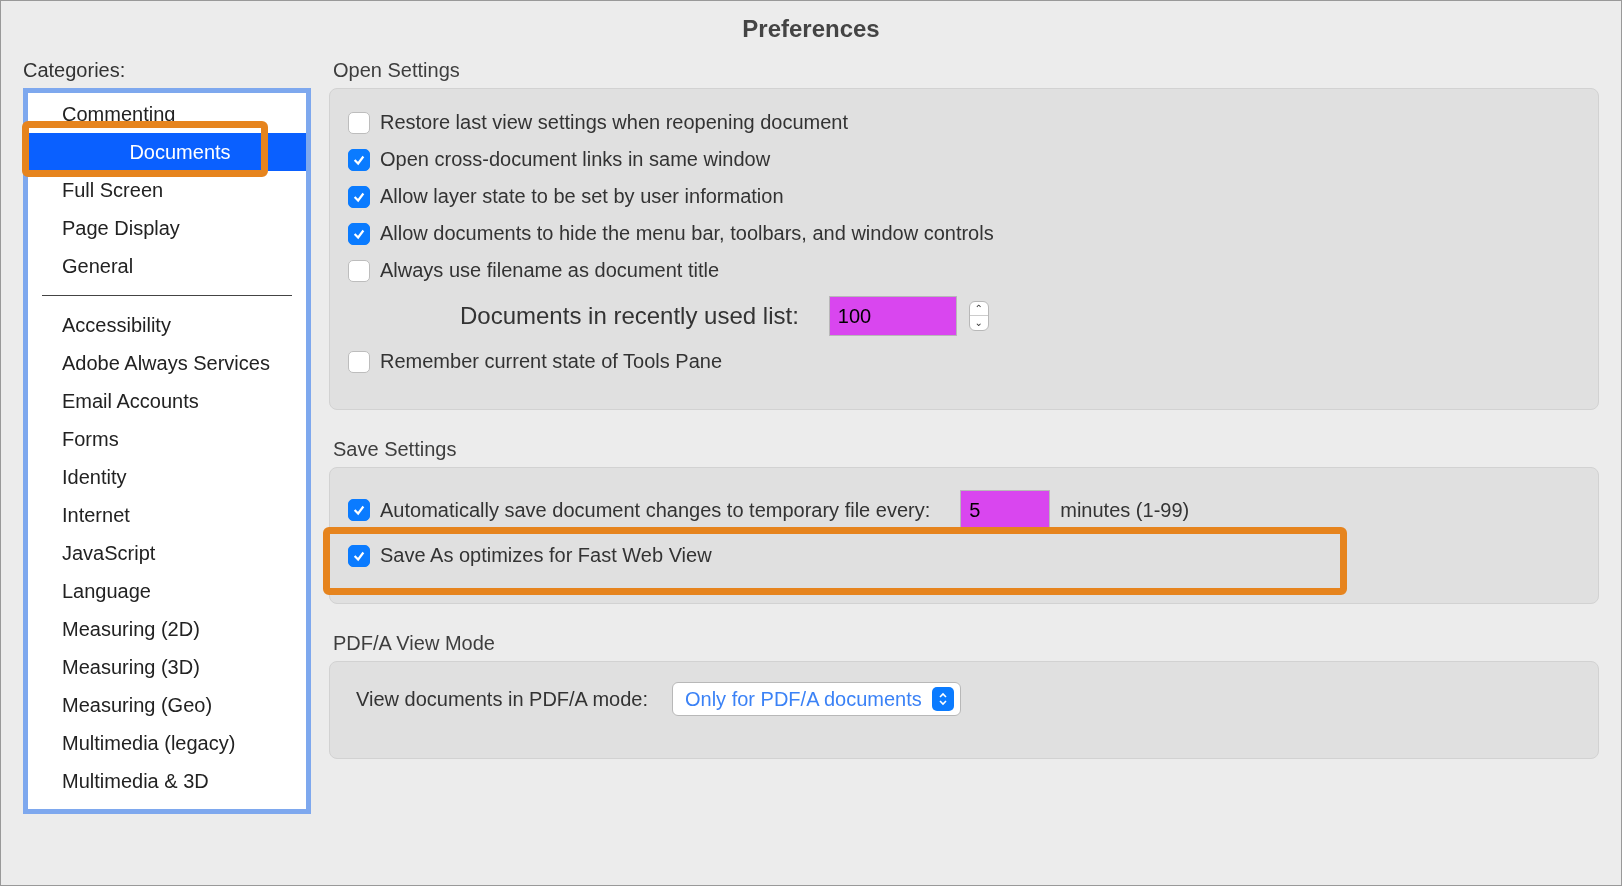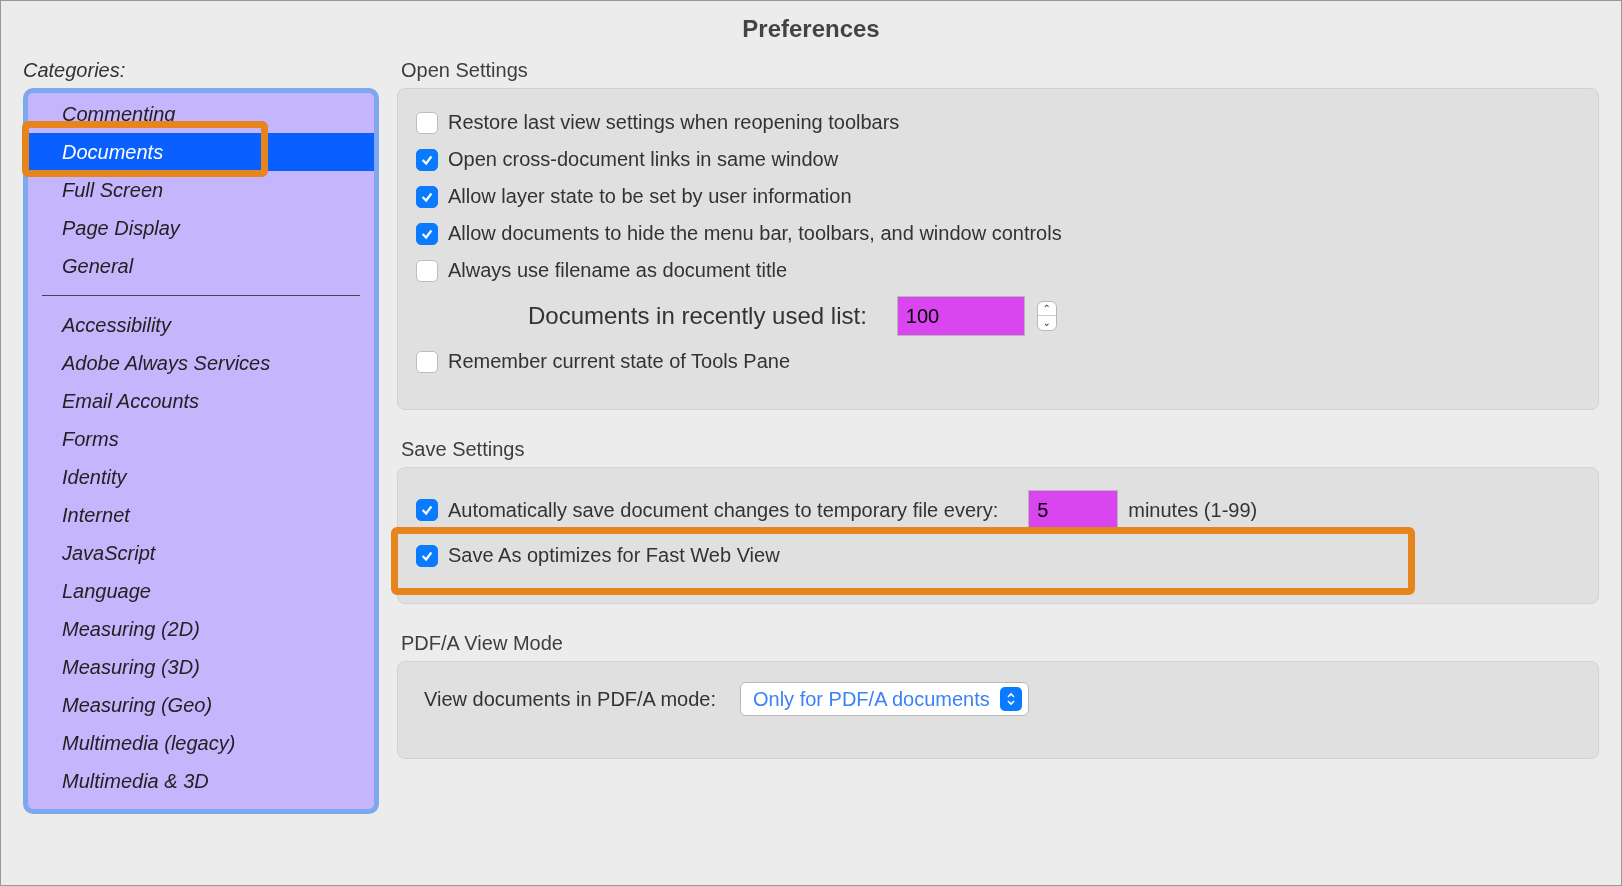--- a/index.html
+++ b/index.html
@@ -17,49 +17,49 @@
     font-size: 24px;
     color: #444;
     padding: 14px 0 16px;
   }
   .content {
     display: flex;
     padding: 0 22px;
     gap: 18px;
   }
   .sidebar-wrap {
-    width: 356px;
+    width: 288px;
     flex-shrink: 0;
-    font-style: italic;
   }
   .sidebar-label {
     font-size: 20px;
     color: #333;
     margin-bottom: 6px;
     padding-left: 0;
   }
   .sidebar {
-    background: #c4b5fd;
+    background: #ffffff;
     border: 5px solid #7ea8ee;
-    border-radius: 10px;
+    border-radius: 0;
     height: 726px;
     overflow: hidden;
     padding-top: 2px;
   }
   .side-item {
     font-size: 20px;
     color: #222;
     padding: 6px 8px 6px 34px;
     line-height: 1.3;
     cursor: default;
     white-space: nowrap;
   }
   .side-item.selected {
     background: #0a60ff;
     color: #fff;
+    text-align: center;
   }
   .side-divider {
     border: none;
     border-top: 1px solid #444;
     margin: 10px 14px 10px 14px;
   }
   .highlight-orange {
     position: absolute;
     border: 7px solid #e6841e;
     border-radius: 6px;
@@ -209,21 +209,21 @@
     </div>
     <div class="highlight-orange" style="left:-1px; top:62px; width:246px; height:56px;"></div>
   </div>
 
   <div class="main pos-rel">
 
     <div class="group-title">Open Settings</div>
     <div class="group-panel">
       <div class="row">
         <span class="chk"></span>
-        <span>Restore last view settings when reopening toolbars</span>
+        <span>Restore last view settings when reopening document</span>
       </div>
       <div class="row">
         <span class="chk checked">
             <svg viewBox="0 0 16 16">
               <polyline points="3,8 7,12 13,4" stroke="#fff" stroke-width="2.5" fill="none"></polyline>
             </svg>
           </span>
         <span>Open cross-document links in same window</span>
       </div>
       <div class="row">

